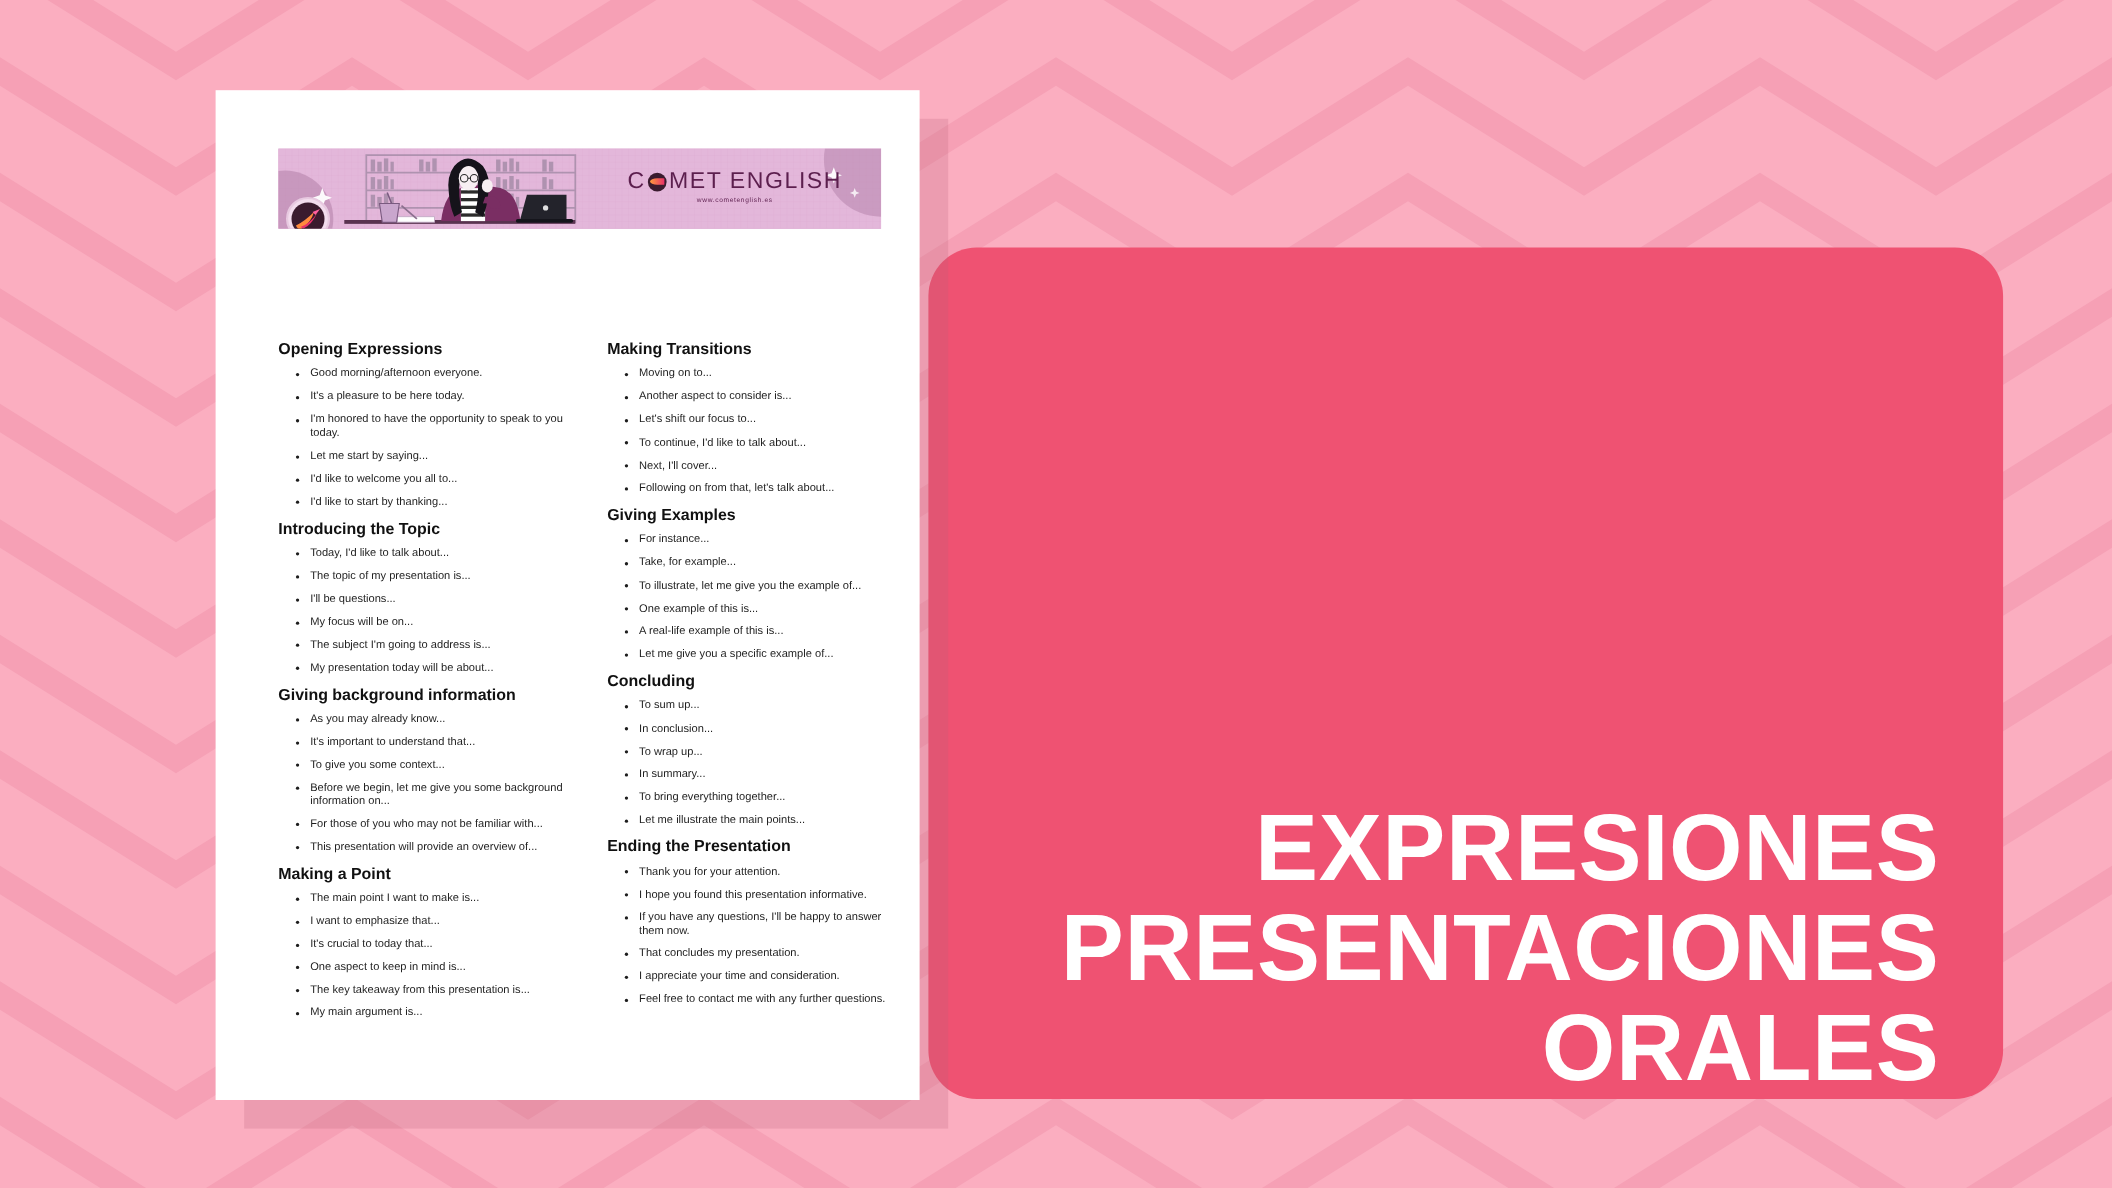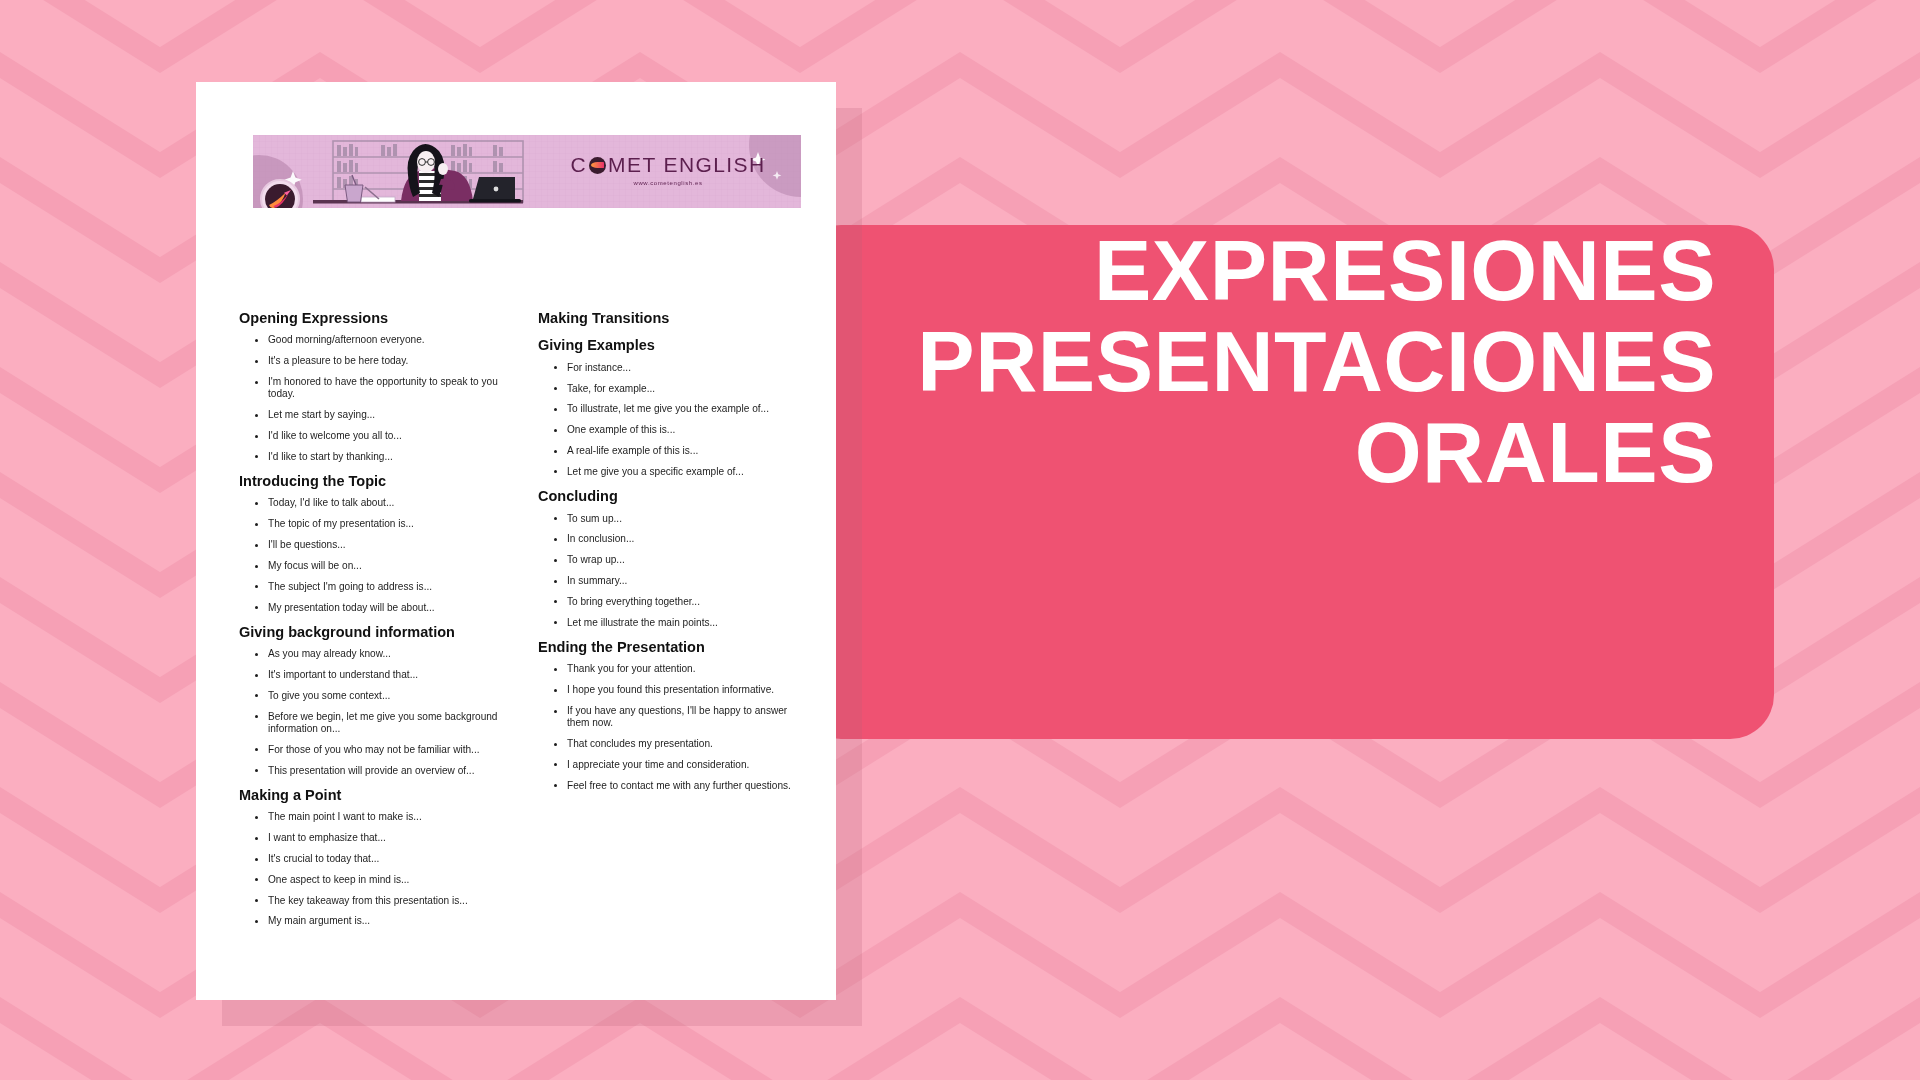--- a/index.html
+++ b/index.html
@@ -81,21 +81,21 @@
     font-size: 27px;
     font-weight: bold;
     color: #111111;
     letter-spacing: -0.2px;
     line-height: 1.1;
   }
 
   
   .columns {
     position: absolute;
-    left: 43px;
+    left: 57px;
     top: 228px;
     width: 560px;
     display: flex;
     gap: 38px;
   }
   .col { width: 269px; }
 
   .sec { margin-bottom: 10px; }
   .sec-title {
     font-size: 14.5px;
@@ -124,32 +124,32 @@
     top: 4.6px;
     width: 3px;
     height: 3px;
     border-radius: 50%;
     background: #1d1d1d;
   }
 
   
   #pink-panel {
     position: absolute;
-    left: 797px;
+    left: 844px;
     top: 225px;
     width: 977px;
-    height: 514px;
+    height: 774px;
     background: #ef5272;
     border-radius: 44px;
     z-index: 1;
     box-sizing: border-box;
     padding: 0 58px 0 80px;
     display: flex;
     flex-direction: column;
-    justify-content: flex-start;
+    justify-content: flex-end;
     align-items: flex-end;
   }
   #panel-heading {
     color: #ffffff;
     font-size: 86px;
     font-weight: bold;
     line-height: 1.06;
     text-align: right;
     letter-spacing: 0.5px;
     text-transform: uppercase;
@@ -354,20 +354,28 @@
             <li>My main argument is...</li>
           </ul>
         </div>
 
       </div>
 
       <div class="col">
 
         <div class="sec">
           <div class="sec-title">Making Transitions</div>
+          <ul>
+            <li>Moving on to...</li>
+            <li>Another aspect to consider is...</li>
+            <li>Let's shift our focus to...</li>
+            <li>To continue, I'd like to talk about...</li>
+            <li>Next, I'll cover...</li>
+            <li>Following on from that, let's talk about...</li>
+          </ul>
         </div>
 
         <div class="sec">
           <div class="sec-title">Giving Examples</div>
           <ul>
             <li>For instance...</li>
             <li>Take, for example...</li>
             <li>To illustrate, let me give you the example of...</li>
             <li>One example of this is...</li>
             <li>A real-life example of this is...</li>

